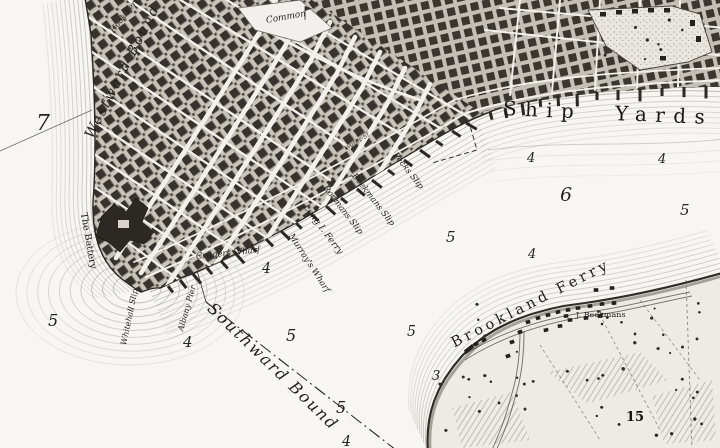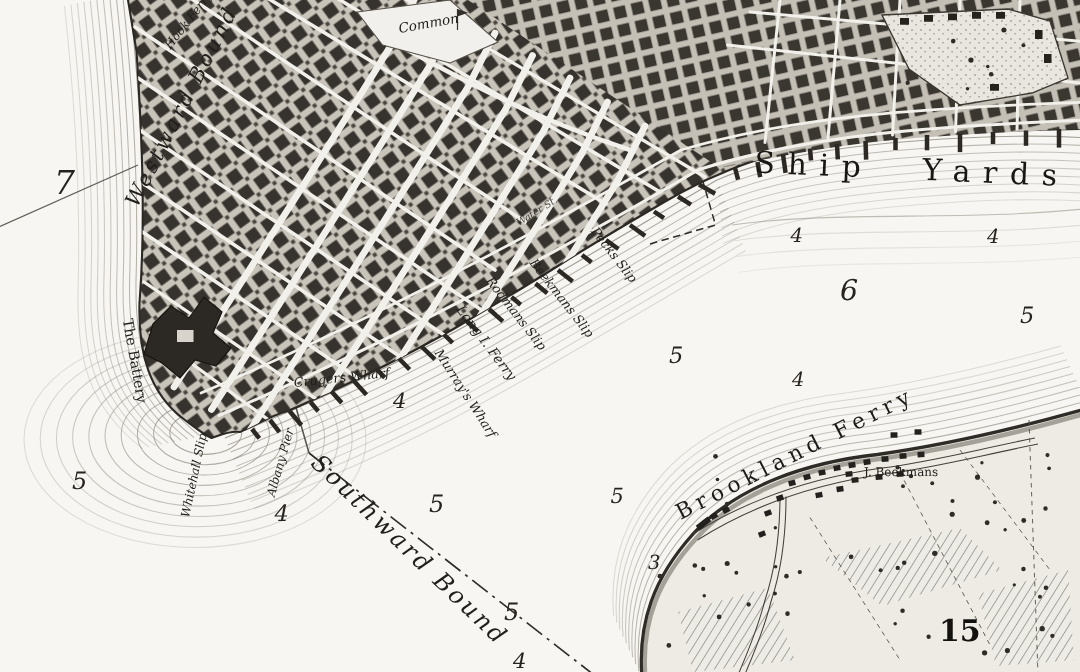--- a/index.html
+++ b/index.html
@@ -360,21 +360,21 @@
 <div class="lbl it" style="left:181px;top:327px;font-size:8px;transform:rotate(-74deg);">Albany Pier</div>
 
 <div class="lbl" style="left:84px;top:208px;font-size:9.5px;transform:rotate(80deg);">The Battery</div>
 
 <div class="lbl it" style="left:266px;top:16px;font-size:9px;transform:rotate(-10deg);">Common</div>
 
 <div class="lbl it" style="left:345px;top:146px;font-size:6.5px;transform:rotate(-32deg);opacity:.8;">Water St.</div>
 
 <div class="lbl" style="left:576px;top:311px;font-size:8px;">J. Beekmans</div>
 
-<div class="lbl parcel" style="left:626px;top:410px;font-size:20px;">15</div>
+<div class="lbl parcel" style="left:626px;top:410px;font-size:13px;">15</div>
 
 <div class="snd" style="left:36px;top:112px;font-size:22px;">7</div>
 <div class="snd" style="left:48px;top:313px;font-size:16px;">5</div>
 <div class="snd" style="left:183px;top:335px;font-size:15px;">4</div>
 <div class="snd" style="left:262px;top:261px;font-size:14px;">4</div>
 <div class="snd" style="left:286px;top:328px;font-size:16px;">5</div>
 <div class="snd" style="left:336px;top:400px;font-size:16px;">5</div>
 <div class="snd" style="left:446px;top:230px;font-size:15px;">5</div>
 <div class="snd" style="left:527px;top:151px;font-size:13px;">4</div>
 <div class="snd" style="left:560px;top:185px;font-size:19px;">6</div>

